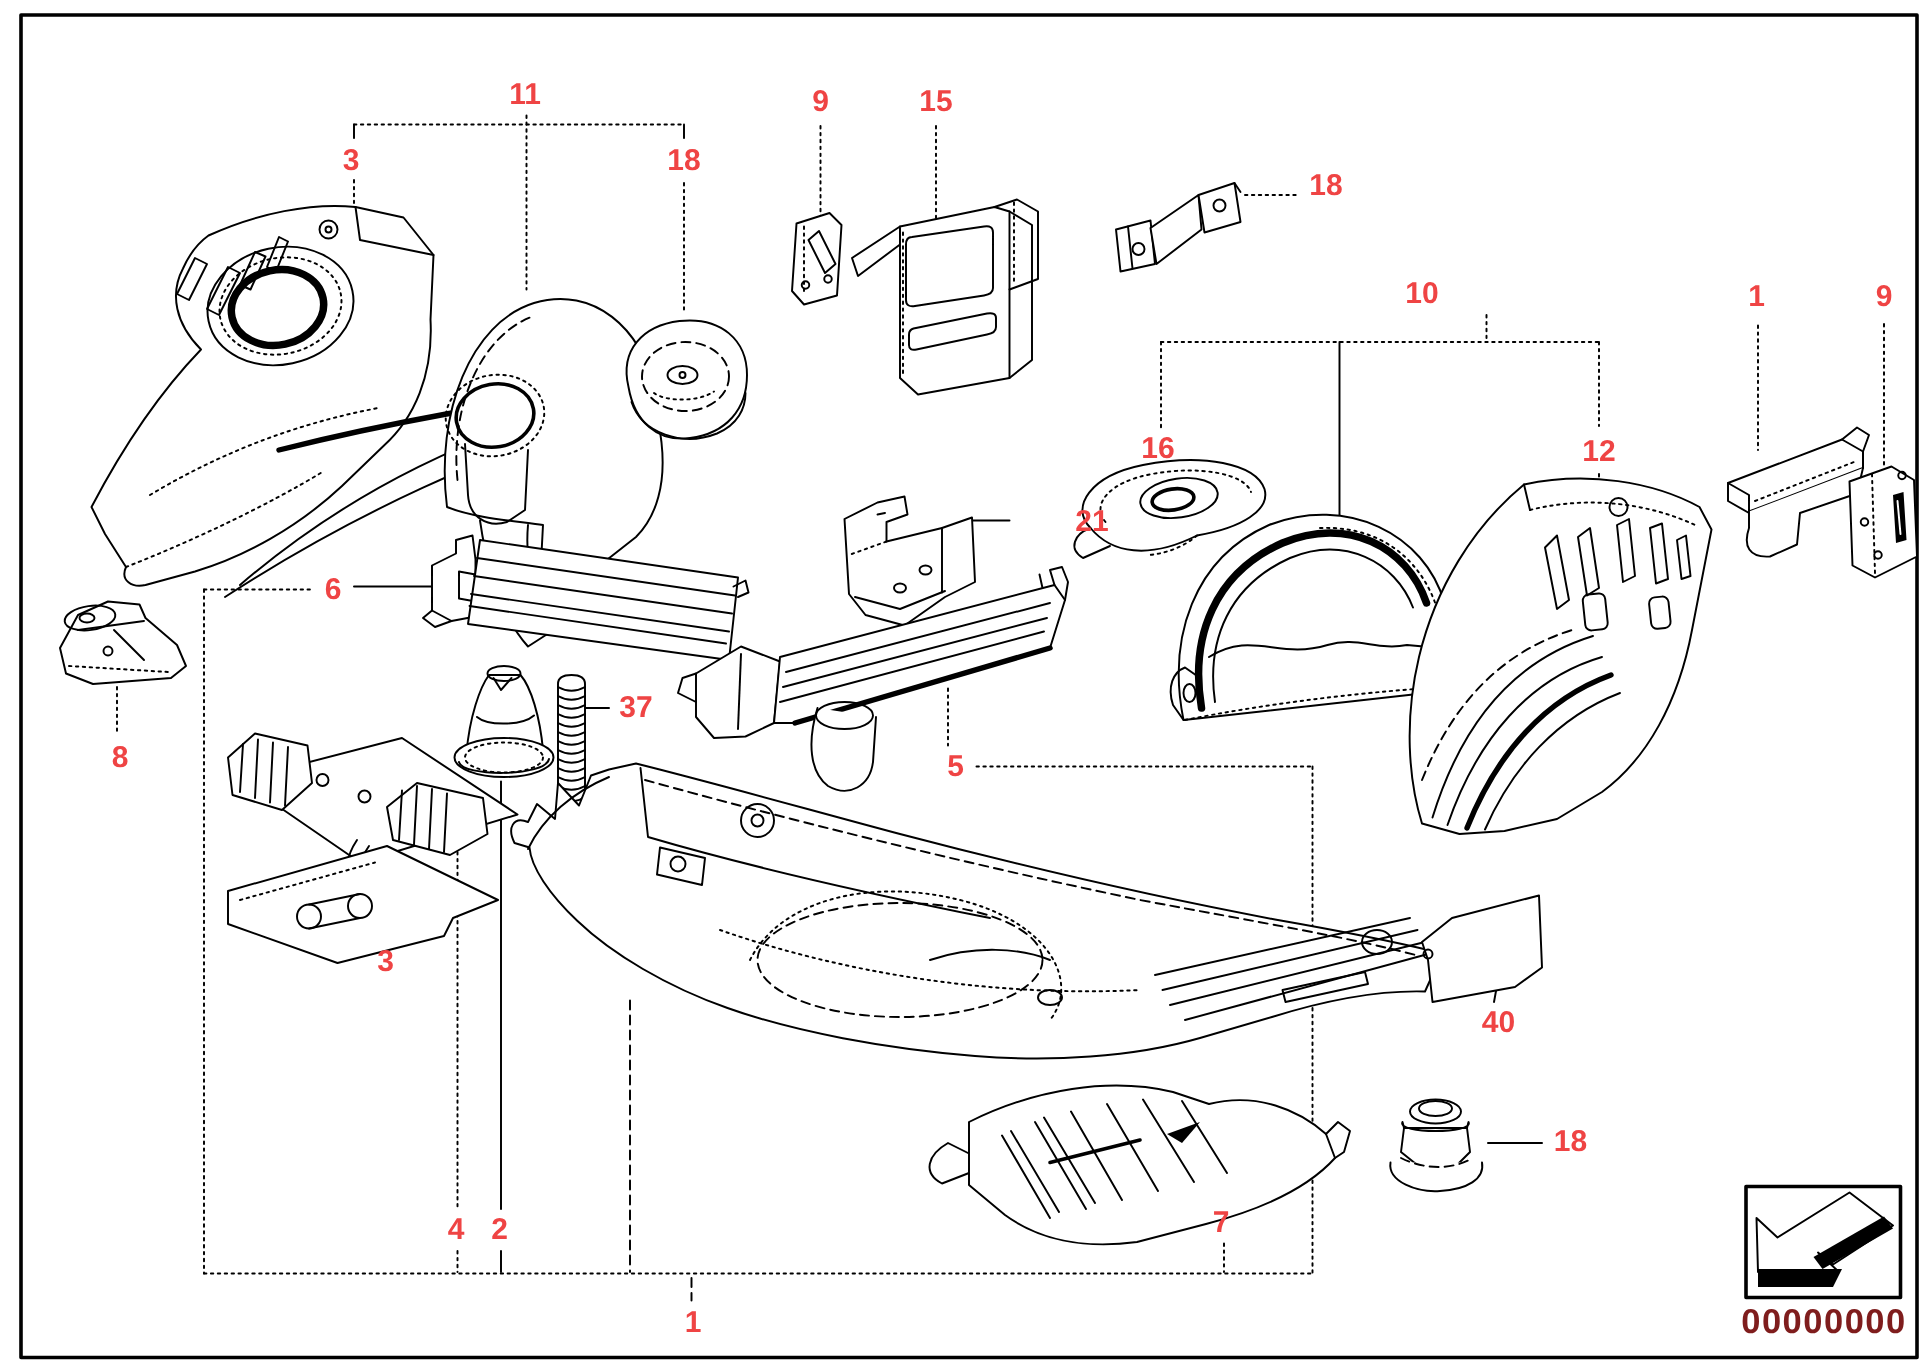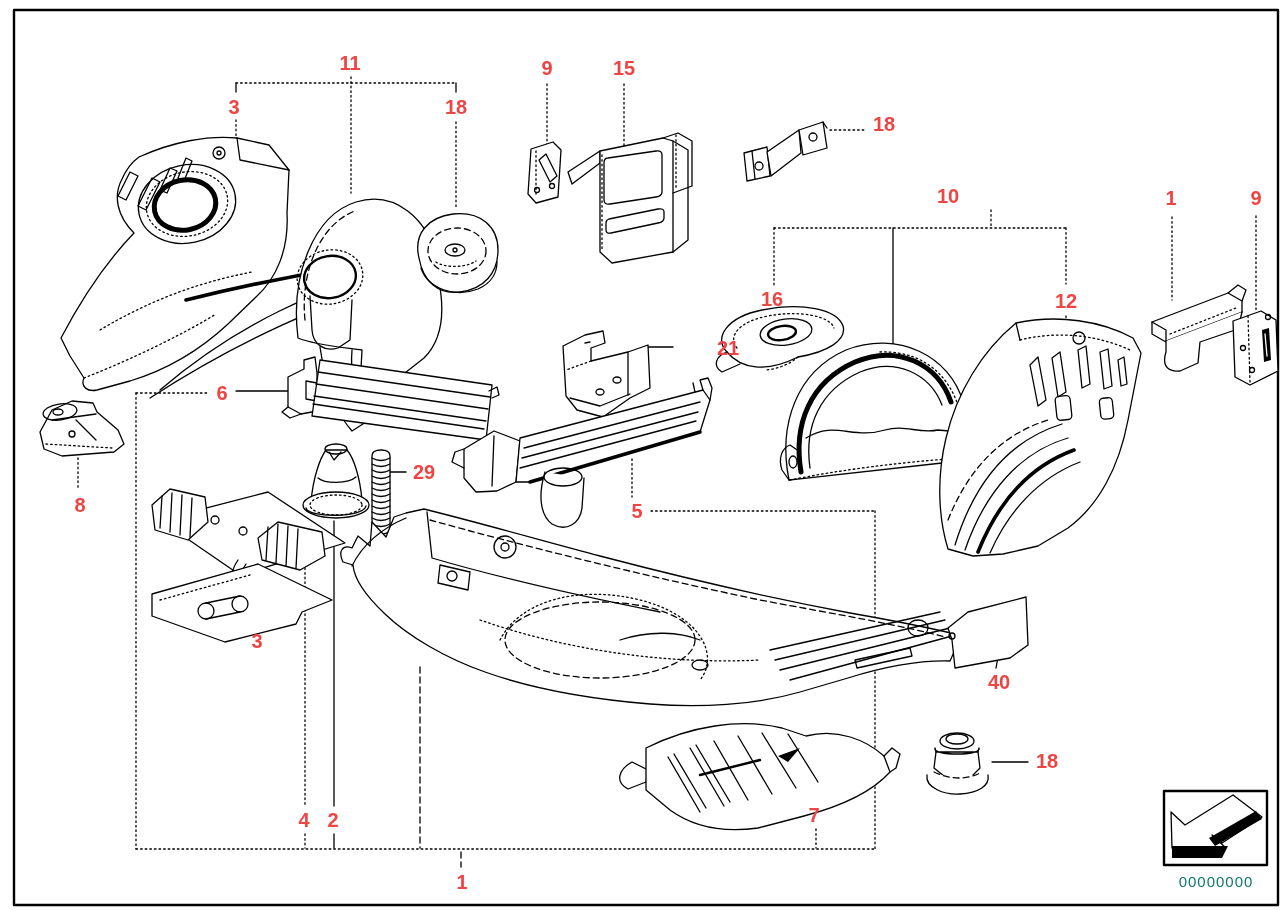--- a/index.html
+++ b/index.html
@@ -7,21 +7,21 @@
     position:relative;width:1287px;height:910px;background:#ffffff;
     font-family:"Liberation Sans", sans-serif;overflow:hidden;
   }
   .callout{
     position:absolute;transform:translate(-50%,-50%);
     font-weight:bold;font-size:20px;line-height:1;color:#ef4444;
     letter-spacing:0px;user-select:none;white-space:nowrap;
   }
   .code{
     position:absolute;transform:translate(-50%,-50%);
-    font-size:15px;color:#0f766e;letter-spacing:1px;font-weight:normal;
+    font-size:23px;color:#7f1d1d;letter-spacing:1px;font-weight:bold;
   }
   svg{position:absolute;left:0;top:0;}
   .s{stroke:#000;fill:none;stroke-width:1.3;stroke-linejoin:round;stroke-linecap:round;}
   .w2{stroke-width:2.4;} .w3{stroke-width:3.6;} .w5{stroke-width:5;}
   .dot{stroke-dasharray:1.6 3;} .dash{stroke-dasharray:6 4;} .fw{fill:#fff;}
   .fb{fill:#000;stroke:none;}
 </style>
 </head>
 <body>
 
@@ -345,21 +345,21 @@
   <div class="callout" style="left:547px;top:68px">9</div>
   <div class="callout" style="left:624px;top:68px">15</div>
   <div class="callout" style="left:884px;top:124px">18</div>
   <div class="callout" style="left:948px;top:196px">10</div>
   <div class="callout" style="left:772px;top:299px">16</div>
   <div class="callout" style="left:1066px;top:301px">12</div>
   <div class="callout" style="left:1171px;top:198px">1</div>
   <div class="callout" style="left:1256px;top:198px">9</div>
   <div class="callout" style="left:728px;top:348px">21</div>
   <div class="callout" style="left:222px;top:393px">6</div>
-  <div class="callout" style="left:424px;top:472px">29</div>
+  <div class="callout" style="left:424px;top:472px">37</div>
   <div class="callout" style="left:80px;top:505px">8</div>
   <div class="callout" style="left:637px;top:511px">5</div>
   <div class="callout" style="left:257px;top:641px">3</div>
   <div class="callout" style="left:999px;top:682px">40</div>
   <div class="callout" style="left:1047px;top:761px">18</div>
   <div class="callout" style="left:814px;top:815px">7</div>
   <div class="callout" style="left:304px;top:820px">4</div>
   <div class="callout" style="left:333px;top:820px">2</div>
   <div class="callout" style="left:462px;top:882px">1</div>
 

